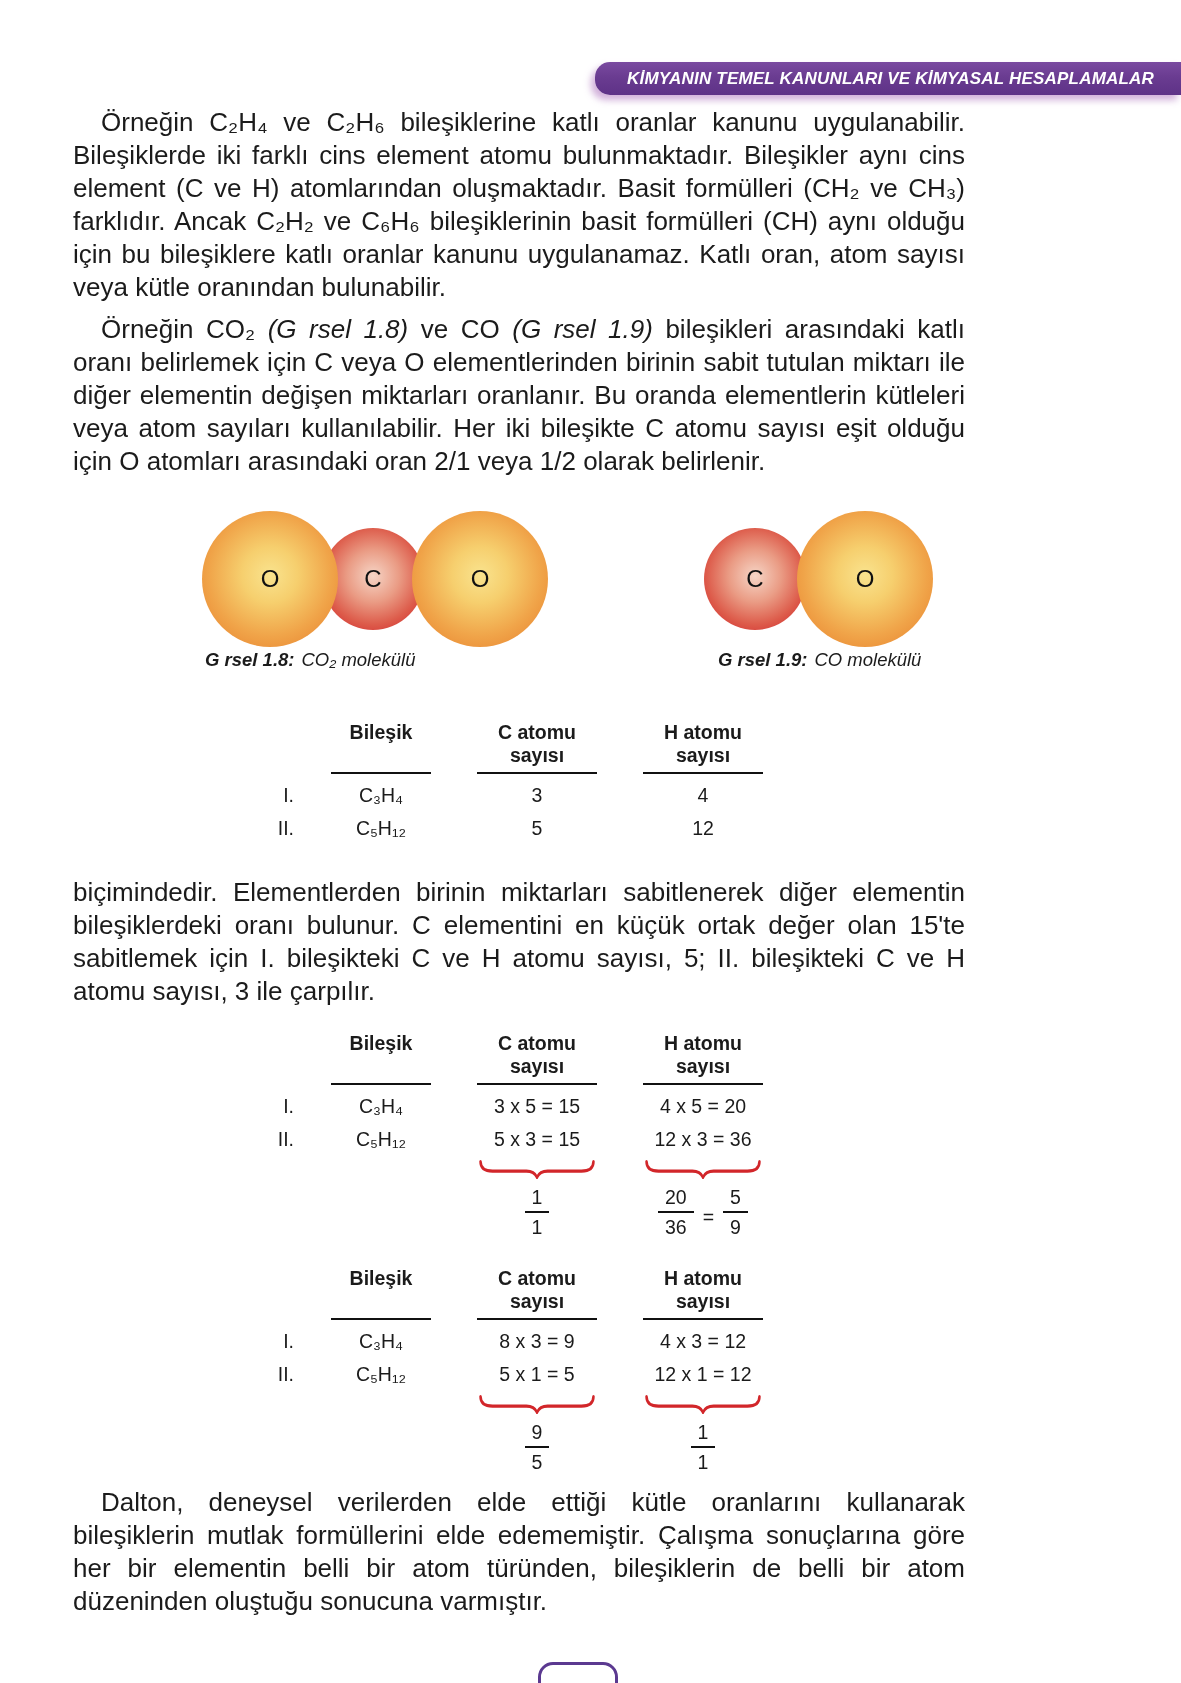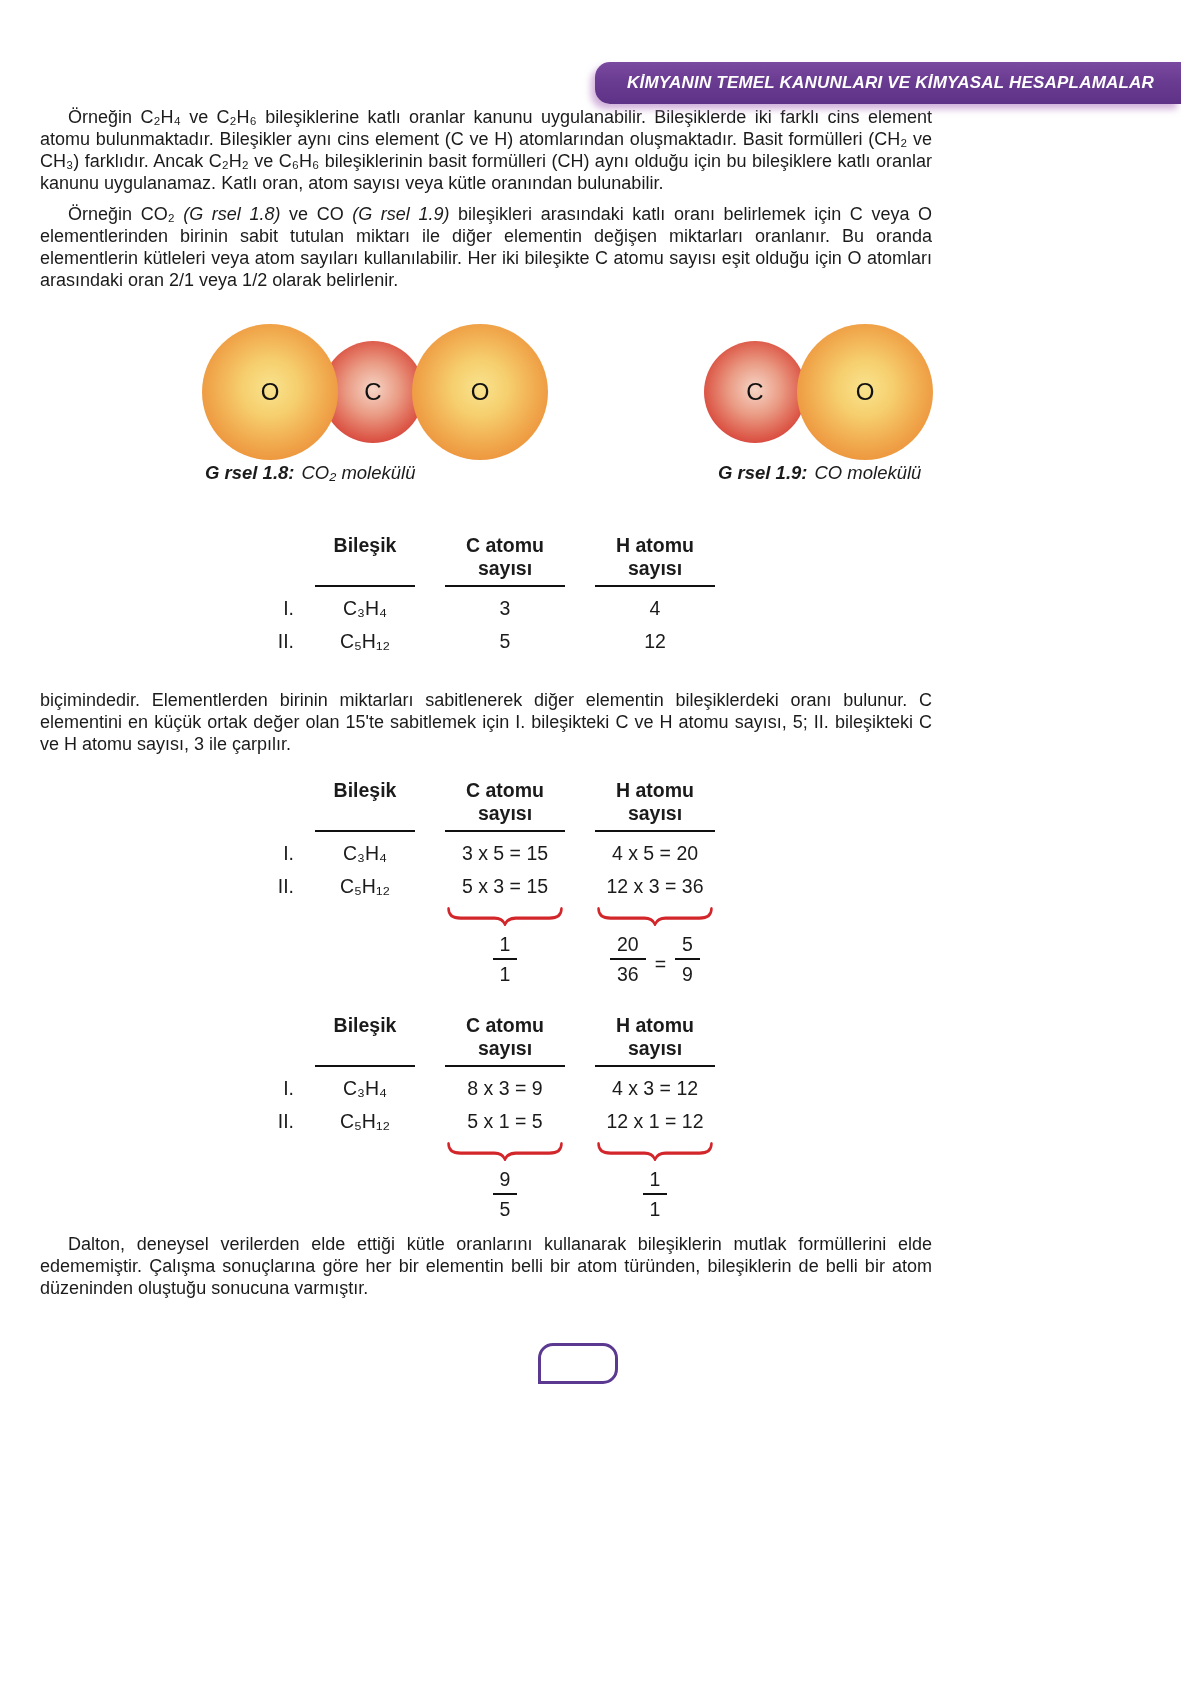--- a/index.html
+++ b/index.html
@@ -6,35 +6,35 @@
   html, body { background: #e8e8e8; }
   body { font-family: "Liberation Sans", "DejaVu Sans", sans-serif; }
   .page {
     position: relative; width: 1181px; height: 1683px;
     margin: 0 auto; background: #ffffff; overflow: hidden;
     color: #1b1b1b;
   }
 
   
   .banner {
-    position: absolute; top: 62px; left: 595px; right: 0; height: 42px;
+    position: absolute; top: 62px; left: 595px; right: 0; height: 33px;
     background: linear-gradient(180deg, #7a4aa0 0%, #6a3c91 45%, #5e3287 100%);
     border-radius: 15px 0 0 15px;
     box-shadow: -4px 5px 7px rgba(193, 150, 205, 0.75);
     display: flex; align-items: center; padding-left: 32px;
   }
   .banner span {
     color: #ffffff; font-weight: bold; font-style: italic;
     font-size: 17px; letter-spacing: 0.2px; white-space: nowrap;
   }
 
   
   .para {
-    margin-left: 40px; width: 892px;
-    font-size: 18px; line-height: 22px; text-align: justify;
+    margin-left: 73px; width: 892px;
+    font-size: 26px; line-height: 33px; text-align: justify;
     text-indent: 28px;
   }
   .para.noindent { text-indent: 0; }
   .p1 { padding-top: 106px; }
   .p2 { margin-top: 9px; }
   .p3 { margin-top: 36px; }
   .p4 { margin-top: 20px; }
   .p5 { margin-top: 12px; }
   .intro-line { margin-top: 27px; }
   .refit { font-style: italic; }
@@ -52,21 +52,21 @@
   }
   .atom-label { font-size: 24px; color: #111; z-index: 3; }
   .fig-caption { position: absolute; top: 146px; font-size: 18.5px; white-space: nowrap; }
   .fig-caption .cap-label { font-weight: bold; font-style: italic; margin-right: 7px; }
   .fig-caption .cap-text { font-style: italic; }
 
   
   .atable {
     display: grid;
     grid-template-columns: 55px 115px 150px 150px;
-    column-gap: 0;
+    column-gap: 16px;
     margin-left: 245px; width: max-content;
     font-size: 19.5px;
   }
   .atable > div:nth-child(4n+2) { margin-left: 15px; }
   .atable > div:nth-child(4n+3) { margin-left: 30px; }
   .atable > div:nth-child(4n+4) { margin-left: 30px; }
   .atable .hdr {
     font-weight: bold; text-align: center;
     border-bottom: 2.2px solid #111; padding-bottom: 5px;
   }

